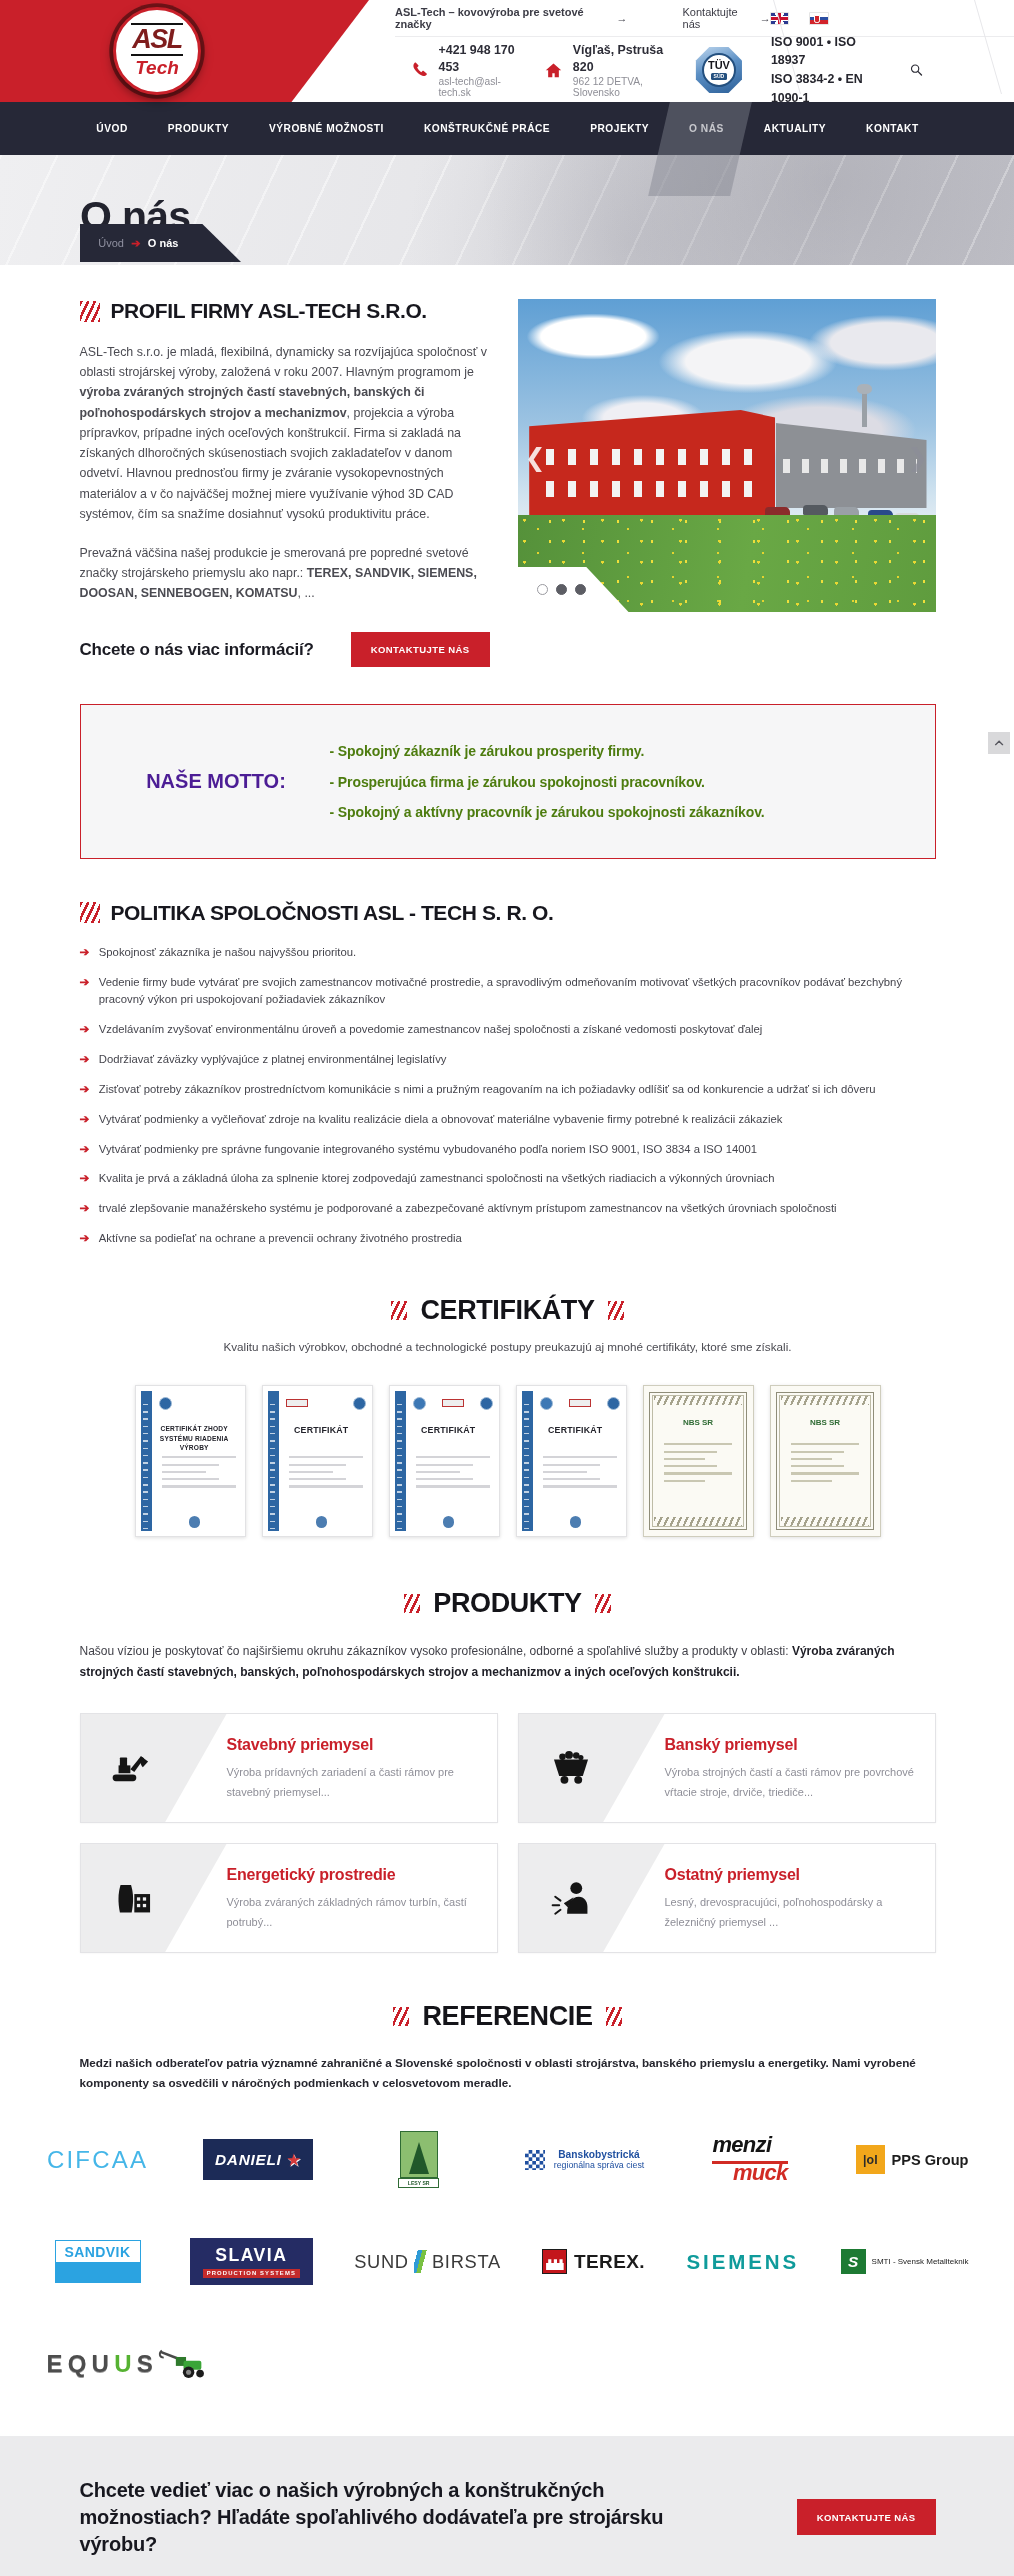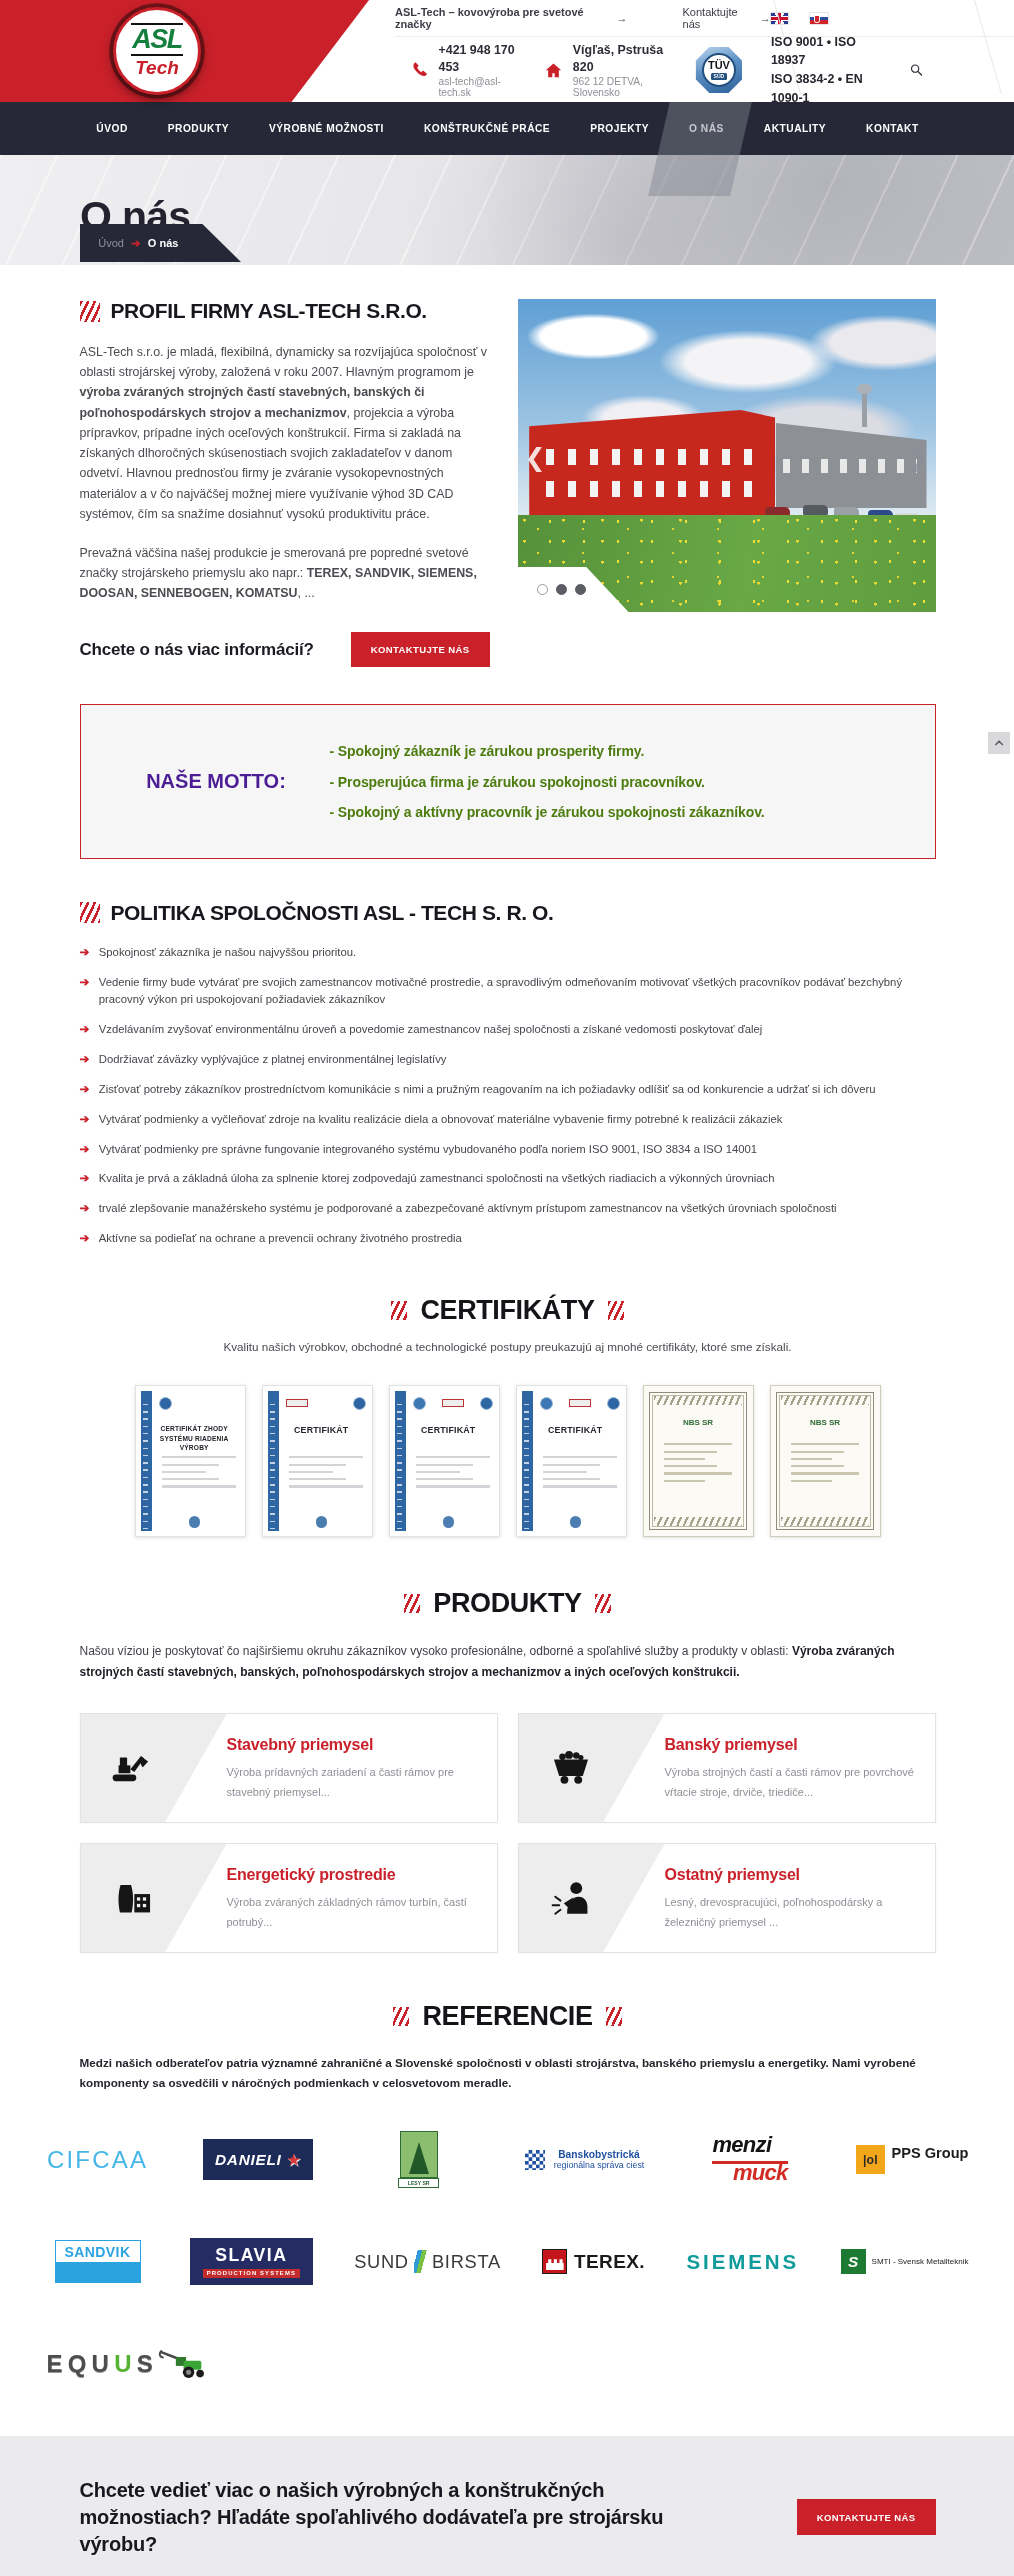--- a/index.html
+++ b/index.html
@@ -7,21 +7,21 @@
   .page { position:relative; width:1015px; overflow:hidden; }
   .container { width:856px; margin:0 auto; }
 
   
   .site-header { position:relative; height:102px; background:#fff; z-index:5; }
   .logo-poly { position:absolute; left:0; top:0; width:369px; height:102px; background:#c9202a;
     clip-path:polygon(0 0, 100% 0, 79% 100%, 0 100%); }
   .logo-circle { position:absolute; left:113px; top:7.3px; width:88px; height:88px; background:#fff;
     border:3.7px solid #c9202a; border-radius:50%; box-shadow:0 0 0 3.7px rgba(40,10,10,.55), 0 4.4px 10.2px rgba(0,0,0,.5);
     display:flex; flex-direction:column; align-items:center; justify-content:center; }
-  .logo-asl { font-size:27px; font-weight:900; font-style:italic; color:#15803d; letter-spacing:-1.5px;
+  .logo-asl { font-size:27px; font-weight:900; font-style:italic; color:#7f1d1d; letter-spacing:-1.5px;
     border-top:2.9px solid #111; border-bottom:2.9px solid #111; line-height:1.05; padding:0 1.5px; }
   .logo-tech { font-size:19px; font-weight:800; font-style:italic; color:#c9202a; margin-top:1.5px; }
   .topbar { position:absolute; left:395px; right:0; top:0; height:37px; border-bottom:0.7px solid #ececee;
     display:flex; align-items:center; font-size:11px; }
   .topbar-link { display:flex; align-items:center; gap:6.6px; color:#3c3c46; }
   .topbar-link .arr { color:#3c3c46; font-size:11px; }
   .tb-tag { font-weight:bold; margin-right:55px; }
   .tb-flags { margin-left:auto; margin-right:187px; display:flex; gap:22px; align-items:center; }
   .flag { width:17.6px; height:11px; display:inline-block; box-shadow:0 0 0 0.7px rgba(0,0,0,.15); }
   .flag-uk { background:
@@ -193,21 +193,21 @@
   .lesy-cap { font-size:5.1px; font-weight:bold; color:#21582a; background:#fff; border:0.7px solid #2f6b34;
     width:41px; text-align:center; padding:0.7px 0; }
   .bb-wrap { display:flex; align-items:center; gap:7.3px; }
   .bb-icon { width:22px; height:22px; background:repeating-conic-gradient(#2050a0 0% 25%, #fff 0% 50%) 0 0/7.3px 7.3px;
     border:0.7px solid #fff; }
   .bb-l1 { font-size:10.2px; font-weight:bold; color:#2050a0; }
   .bb-l2 { font-size:8.8px; color:#2050a0; }
   .menzi-wrap { font-style:italic; font-weight:900; line-height:.85; text-align:left; }
   .menzi-top { font-size:22px; color:#141414; border-bottom:3.7px solid #d12b24; padding-bottom:6px; letter-spacing:-0.7px; }
   .menzi-bot { font-size:22px; color:#d12b24; margin-left:20.5px; letter-spacing:-0.7px; }
-  .pps-wrap { display:flex; gap:6.6px; }
+  .pps-wrap { display:flex; align-items:center; gap:6.6px; }
   .pps-box { width:29px; height:29px; background:#f2a71b; display:flex; align-items:center; justify-content:center;
     font-weight:900; color:#2b2b2b; font-size:12.4px; }
   .pps-label { font-size:14.6px; color:#1d1d1d; font-weight:600; }
   .sand-box { width:86px; border:1.5px solid #2ba3e1; background:#fff; text-align:center; }
   .sand-word { display:block; color:#2ba3e1; font-weight:800; font-size:14px; letter-spacing:0.4px; padding:2.9px 0 2.2px; border-bottom:1.5px solid #2ba3e1; }
   .sand-bar { display:block; height:19px; background:#2ba3e1; }
   .slavia-box { background:#252c64; padding:8.8px 13px 7.3px; text-align:center; }
   .slavia-word { color:#fff; font-weight:800; font-size:17.6px; letter-spacing:1.5px; line-height:1; }
   .slavia-sub { display:inline-block; margin-top:4.4px; background:#c42b2b; color:#fff; font-size:5.9px;
     letter-spacing:1.1px; padding:1.5px 3.7px; font-weight:bold; }

